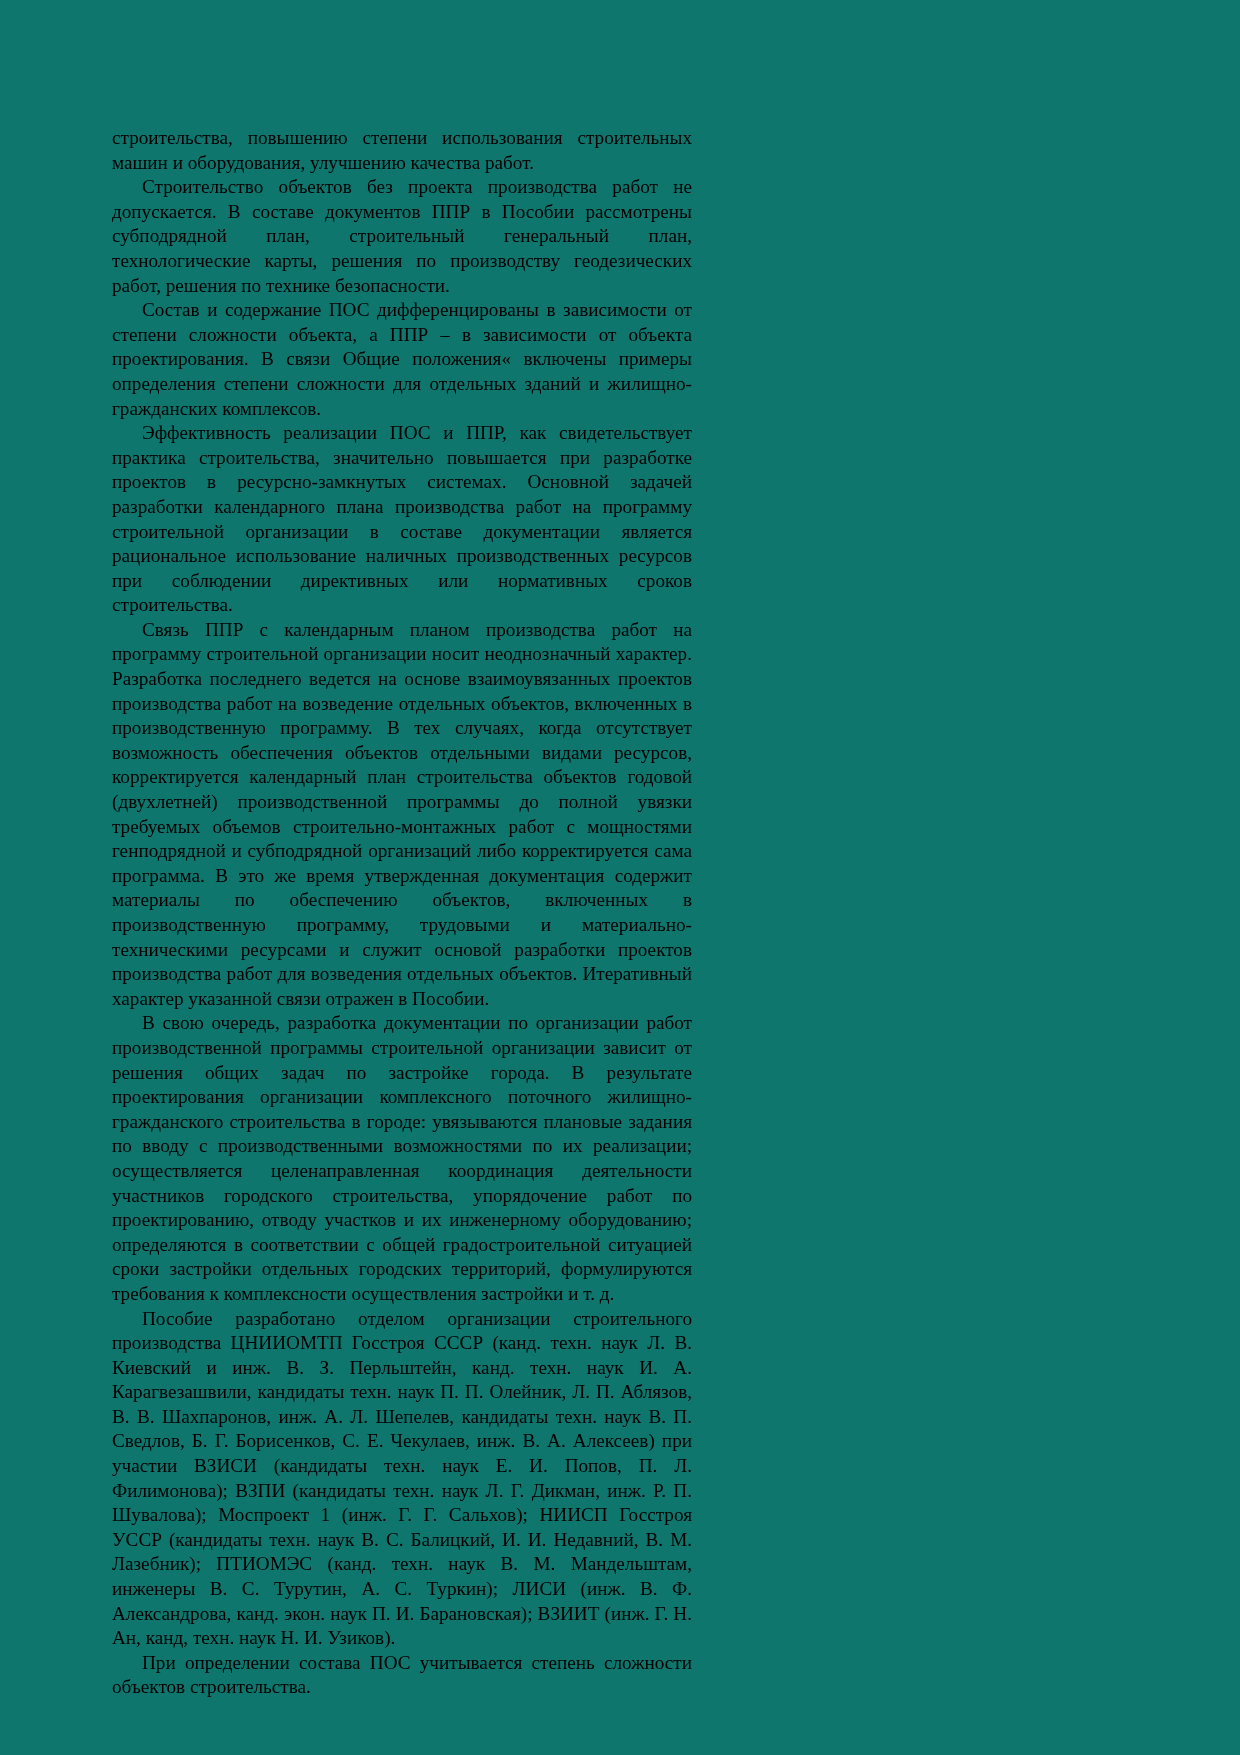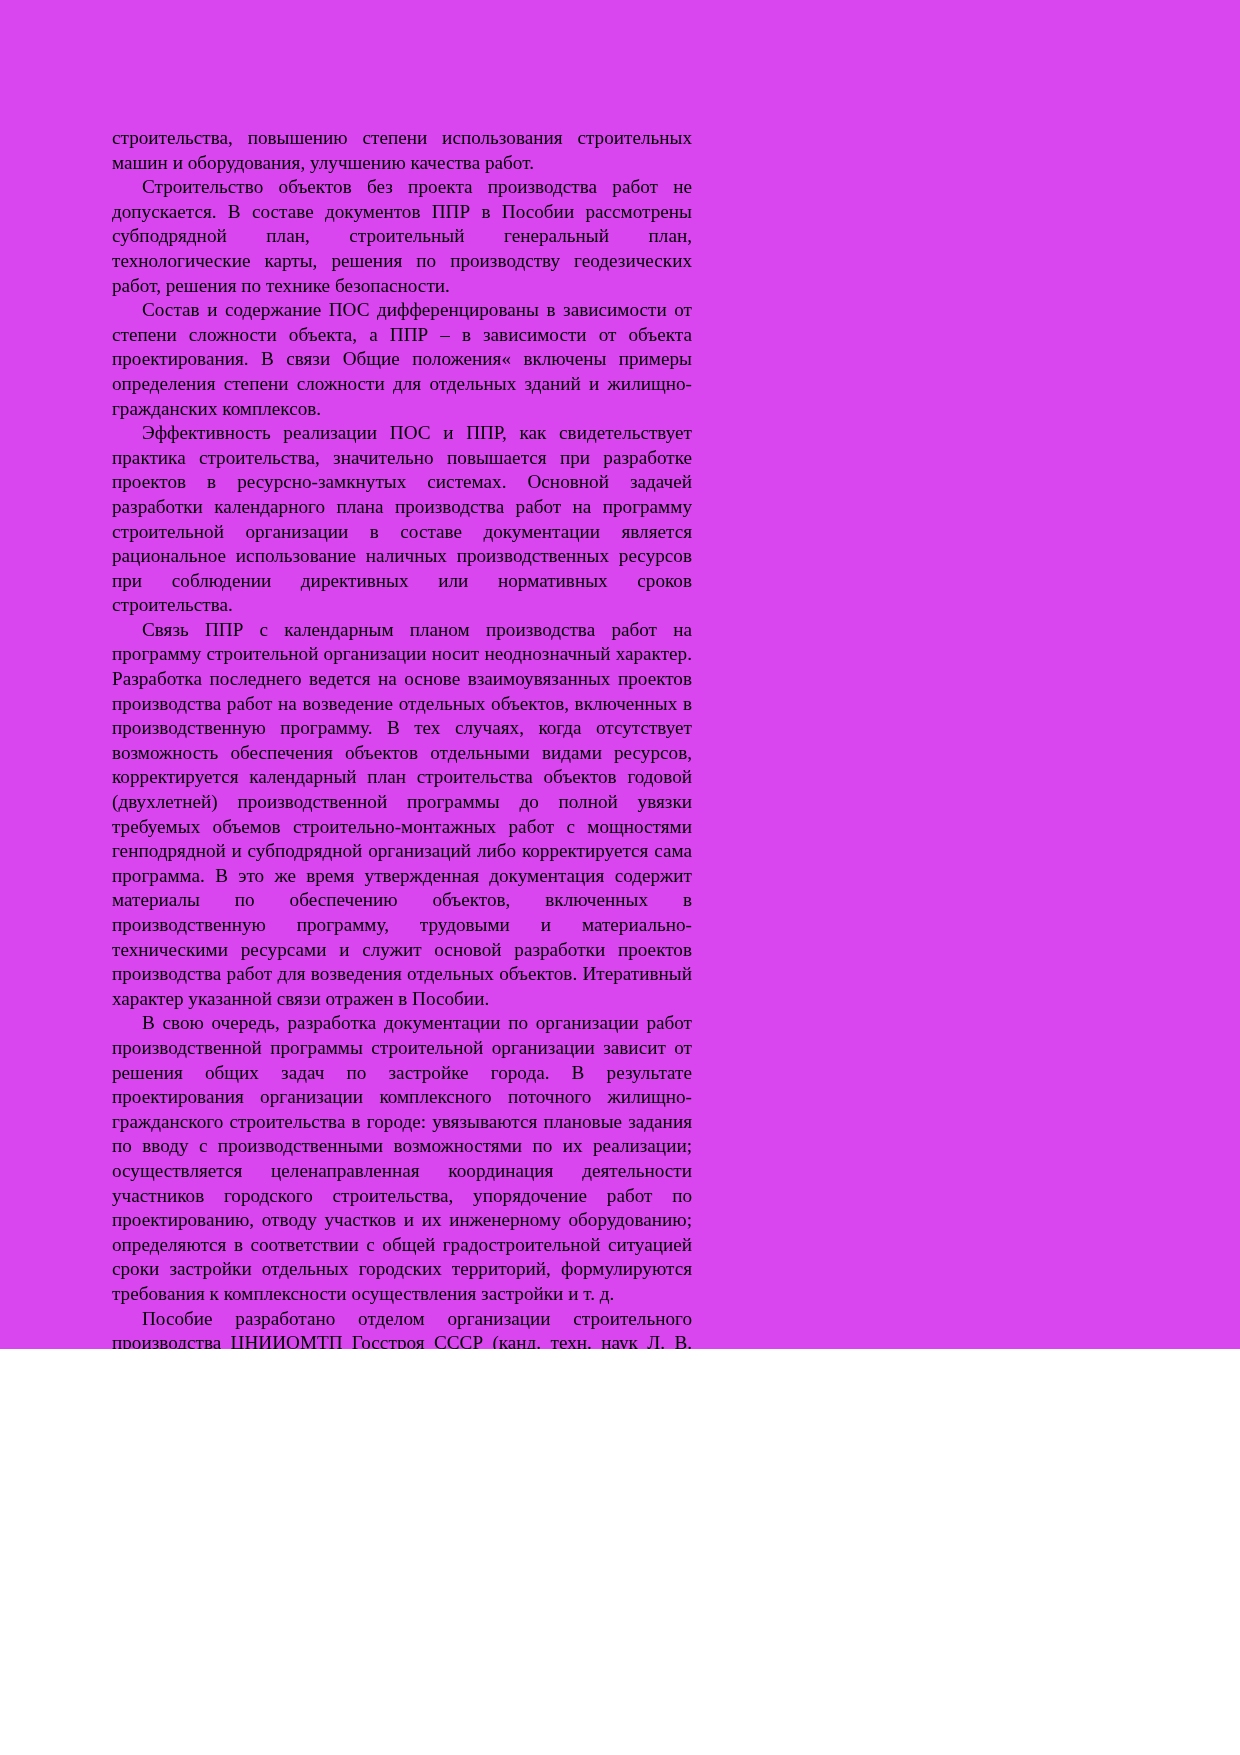--- a/index.html
+++ b/index.html
@@ -11,22 +11,22 @@
   body {
     width: 1240px;
     height: 1755px;
     font-family: "Liberation Serif", "DejaVu Serif", serif;
     color: #000000;
     -webkit-font-smoothing: antialiased;
   }
   .page {
     position: relative;
     width: 1240px;
-    height: 1349px;
-    background: #d946ef;
+    height: 1755px;
+    background: #0f766e;
     box-sizing: border-box;
     overflow: hidden;
   }
   .text-column {
     position: absolute;
     left: 112px;
     top: 126px;
     width: 580px;
   }
   p.body-par {
@@ -66,18 +66,17 @@
     <p class="body-par">Состав и содержание ПОС дифференцированы в зависимости от степени сложности объекта, а ППР – в зависимости от объекта проектирования. В связи Общие положения« включены примеры определения степени сложности для отдельных зданий и жилищно-гражданских комплексов.</p>
 
     <p class="body-par">Эффективность реализации ПОС и ППР, как свидетельствует практика строительства, значительно повышается при разработке проектов в ресурсно-замкнутых системах. Основной задачей разработки календарного плана производства работ на программу строительной организации в составе документации является рациональное использование наличных производственных ресурсов при соблюдении директивных или нормативных сроков строительства.</p>
 
     <p class="body-par">Связь ППР с календарным планом производства работ на программу строительной организации носит неоднозначный характер. Разработка последнего ведется на основе взаимоувязанных проектов производства работ на возведение отдельных объектов, включенных в производственную программу. В тех случаях, когда отсутствует возможность обеспечения объектов отдельными видами ресурсов, корректируется календарный план строительства объектов годовой (двухлетней) производственной программы до полной увязки требуемых объемов строительно-монтажных работ с мощностями генподрядной и субподрядной организаций либо корректируется сама программа. В это же время утвержденная документация содержит материалы по обеспечению объектов, включенных в производственную программу, трудовыми и материально-техническими ресурсами и служит основой разработки проектов производства работ для возведения отдельных объектов. Итеративный характер указанной связи отражен в Пособии.</p>
 
     <p class="body-par">В свою очередь, разработка документации по организации работ производственной программы строительной организации зависит от решения общих задач по застройке города. В результате проектирования организации комплексного поточного жилищно-гражданского строительства в городе: увязываются плановые задания по вводу с производственными возможностями по их реализации; осуществляется целенаправленная координация деятельности участников городского строительства, упорядочение работ по проектированию, отводу участков и их инженерному оборудованию; определяются в соответствии с общей градостроительной ситуацией сроки застройки отдельных городских территорий, формулируются требования к комплексности осуществления застройки и т. д.</p>
 
     <p class="body-par">Пособие разработано отделом организации строительного производства ЦНИИОМТП Госстроя СССР (канд. техн. наук Л. В. Киевский и инж. В. З. Перльштейн, канд. техн. наук И. А. Карагвезашвили, кандидаты техн. наук П. П. Олейник, Л. П. Аблязов, В. В. Шахпаронов, инж. А. Л. Шепелев, кандидаты техн. наук В. П. Сведлов, Б. Г. Борисенков, С. Е. Чекулаев, инж. В. А. Алексеев) при участии ВЗИСИ (кандидаты техн. наук Е. И. Попов, П. Л. Филимонова); ВЗПИ (кандидаты техн. наук Л. Г. Дикман, инж. Р. П. Шувалова); Моспроект 1 (инж. Г. Г. Сальхов); НИИСП Госстроя УССР (кандидаты техн. наук В. С. Балицкий, И. И. Недавний, В. М. Лазебник); ПТИОМЭС (канд. техн. наук В. М. Мандельштам, инженеры В. С. Турутин, А. С. Туркин); ЛИСИ (инж. В. Ф. Александрова, канд. экон. наук П. И. Барановская); ВЗИИТ (инж. Г. Н. Ан, канд, техн. наук Н. И. Узиков).</p>
 
-    <h2 class="section-heading">Общие положения</h2>
 
     <p class="body-par">При определении состава ПОС учитывается степень сложности объектов строительства.</p>
 
   </div>
 </div>
 
 </body></html>

